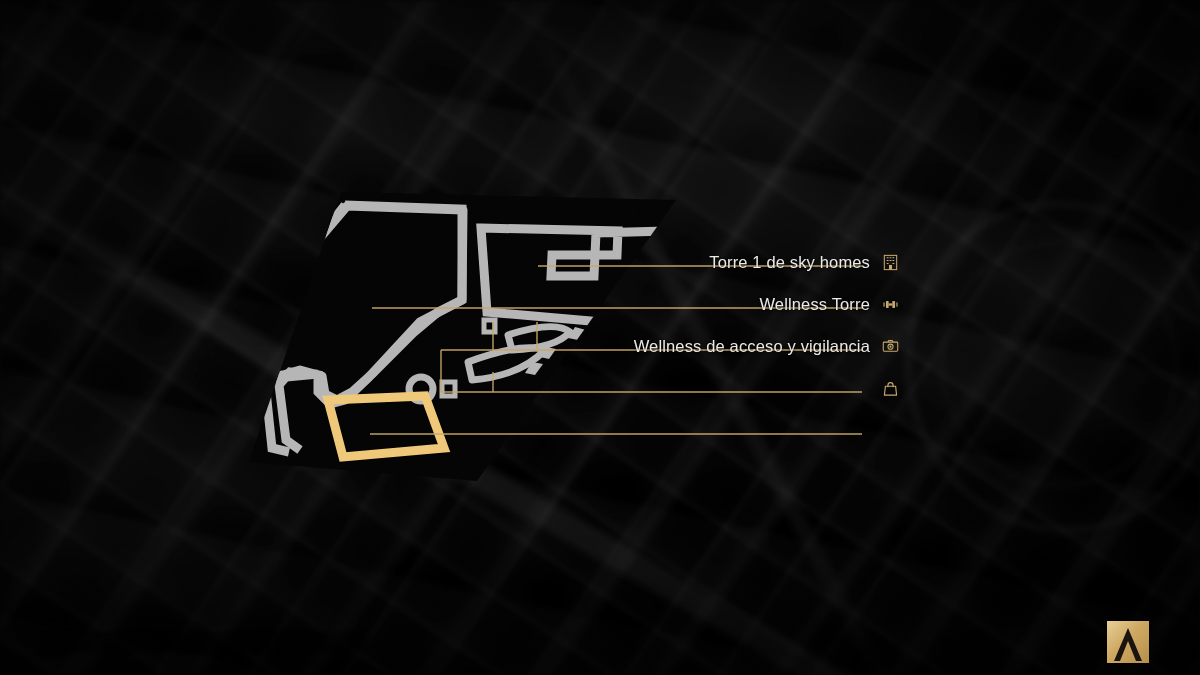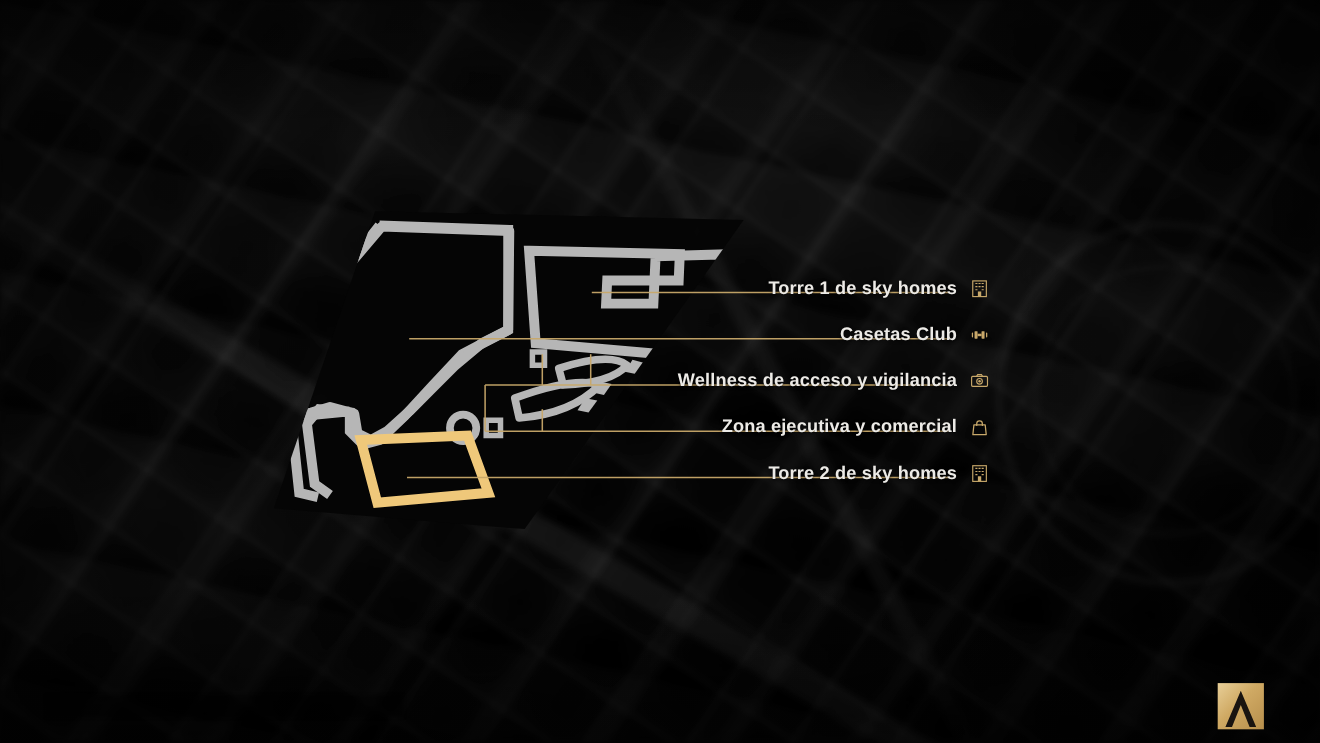--- a/index.html
+++ b/index.html
@@ -145,21 +145,21 @@
     display: flex;
     align-items: center;
     gap: 11px;
     white-space: nowrap;
   }
   .legend-label {
     color: #eceae6;
     font-size: 16.5px;
     letter-spacing: 0.15px;
     text-shadow: 0 1px 3px rgba(0,0,0,0.85);
-    font-weight: 700;
+    font-weight: 400;
   }
   .legend-icon {
     width: 19px;
     height: 19px;
     flex: 0 0 19px;
     display: block;
   }
   .legend-icon svg { display: block; }
 
   
@@ -257,21 +257,21 @@
             <rect x="3.5" y="2.5" width="13" height="15"></rect>
             <path d="M6 5h2M9 5h2M12 5h2M6 8h2M9 8h2M12 8h2M6 11h2M12 11h2"></path>
             <rect x="8.4" y="12.6" width="3.2" height="4.9" fill="#c8a86a" stroke="none"></rect>
           </svg>
         </span>
       </div>
     </div>
 
     <div class="legend-row">
       <div class="legend-inner">
-        <span class="legend-label">Casetas Club</span>
+        <span class="legend-label">Wellness Torre</span>
         <span class="legend-icon">
           <svg width="19" height="19" viewBox="0 0 20 20" fill="none" stroke="#c8a86a" stroke-width="1.2">
             <rect x="5.2" y="6.4" width="2.9" height="7.2" rx="0.6" fill="#c8a86a" stroke="none"></rect>
             <rect x="11.9" y="6.4" width="2.9" height="7.2" rx="0.6" fill="#c8a86a" stroke="none"></rect>
             <rect x="8.1" y="8.8" width="3.8" height="2.4" fill="#c8a86a" stroke="none"></rect>
             <path d="M3.2 8.2v3.6M16.8 8.2v3.6" stroke-linecap="round"></path>
           </svg>
         </span>
       </div>
     </div>
@@ -285,42 +285,29 @@
             <path d="M7.2 5.4l1-1.7h3.6l1 1.7"></path>
             <circle cx="10" cy="10.2" r="2.7"></circle>
             <circle cx="10" cy="10.2" r="1.2" fill="#c8a86a" stroke="none"></circle>
           </svg>
         </span>
       </div>
     </div>
 
     <div class="legend-row">
       <div class="legend-inner">
-        <span class="legend-label">Zona ejecutiva y comercial</span>
         <span class="legend-icon">
           <svg width="19" height="19" viewBox="0 0 20 20" fill="none" stroke="#c8a86a" stroke-width="1.2">
             <path d="M4.6 7.6h10.8l1 9.4H3.6z" stroke-linejoin="round"></path>
             <path d="M7.3 8.2V6.5a2.7 2.7 0 0 1 5.4 0v1.7" stroke-linecap="round"></path>
           </svg>
         </span>
       </div>
     </div>
 
-    <div class="legend-row">
-      <div class="legend-inner">
-        <span class="legend-label">Torre 2 de sky homes</span>
-        <span class="legend-icon">
-          <svg width="19" height="19" viewBox="0 0 20 20" fill="none" stroke="#c8a86a" stroke-width="1.1">
-            <rect x="3.5" y="2.5" width="13" height="15"></rect>
-            <path d="M6 5h2M9 5h2M12 5h2M6 8h2M9 8h2M12 8h2M6 11h2M12 11h2"></path>
-            <rect x="8.4" y="12.6" width="3.2" height="4.9" fill="#c8a86a" stroke="none"></rect>
-          </svg>
-        </span>
-      </div>
-    </div>
   </div>
 
   <div class="logo">
     <svg width="42" height="42" viewBox="0 0 42 42">
       <path d="M21 7 L35 40 L29 40 L21 20 L13 40 L7 40 Z" fill="#191410"></path>
     </svg>
   </div>
 
 </div>
 

